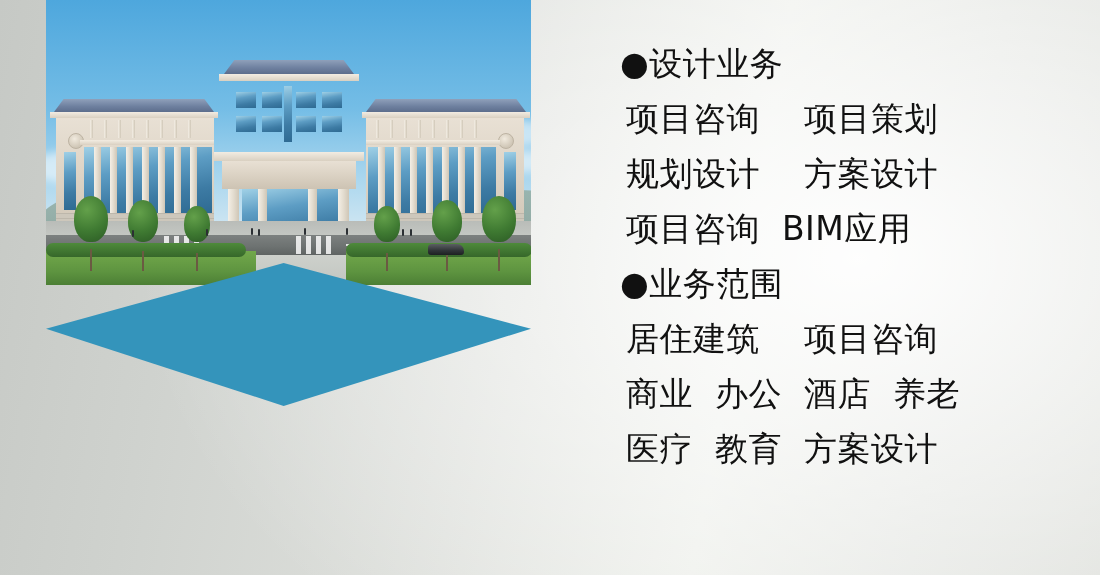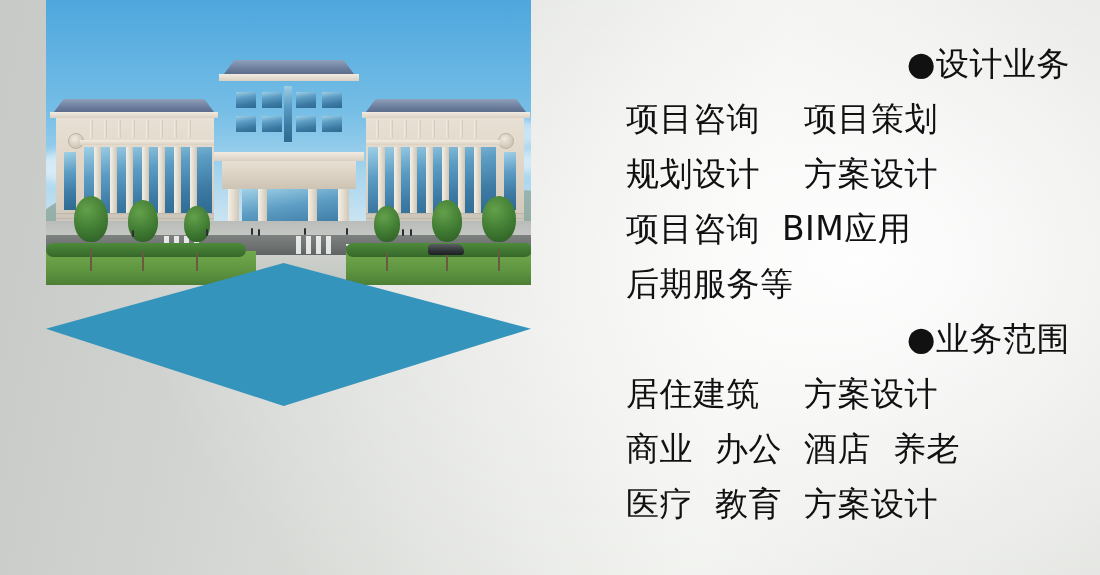--- a/index.html
+++ b/index.html
@@ -158,21 +158,21 @@
     top: 36px;
     width: 450px;
   }
   .line {
     color: #111111;
     font-size: 33px;
     line-height: 55px;
     white-space: pre;
     letter-spacing: 0.5px;
   }
-  .line.bullet { margin-left: 14px; text-align: right; }
+  .line.bullet { margin-left: 0px; }
   .line.item { margin-left: 6px; }
 </style>
 </head>
 <body>
 
 <div id="slide">
 
   <div id="photo-block">
     <div class="sky"></div>
 
@@ -302,20 +302,19 @@
     <div class="person" style="left:364px;bottom:49px;"></div>
   </div>
 
   <div id="banner"></div>
 
   <div id="text-col">
     <div class="line bullet">●设计业务</div>
     <div class="line item">项目咨询    项目策划</div>
     <div class="line item">规划设计    方案设计</div>
     <div class="line item">项目咨询  BIM应用</div>
-    <div class="line item">后期服务等</div>
     <div class="line bullet">●业务范围</div>
-    <div class="line item">居住建筑    方案设计</div>
+    <div class="line item">居住建筑    项目咨询</div>
     <div class="line item">商业  办公  酒店  养老</div>
     <div class="line item">医疗  教育  方案设计</div>
   </div>
 
 </div>
 
 </body></html>

